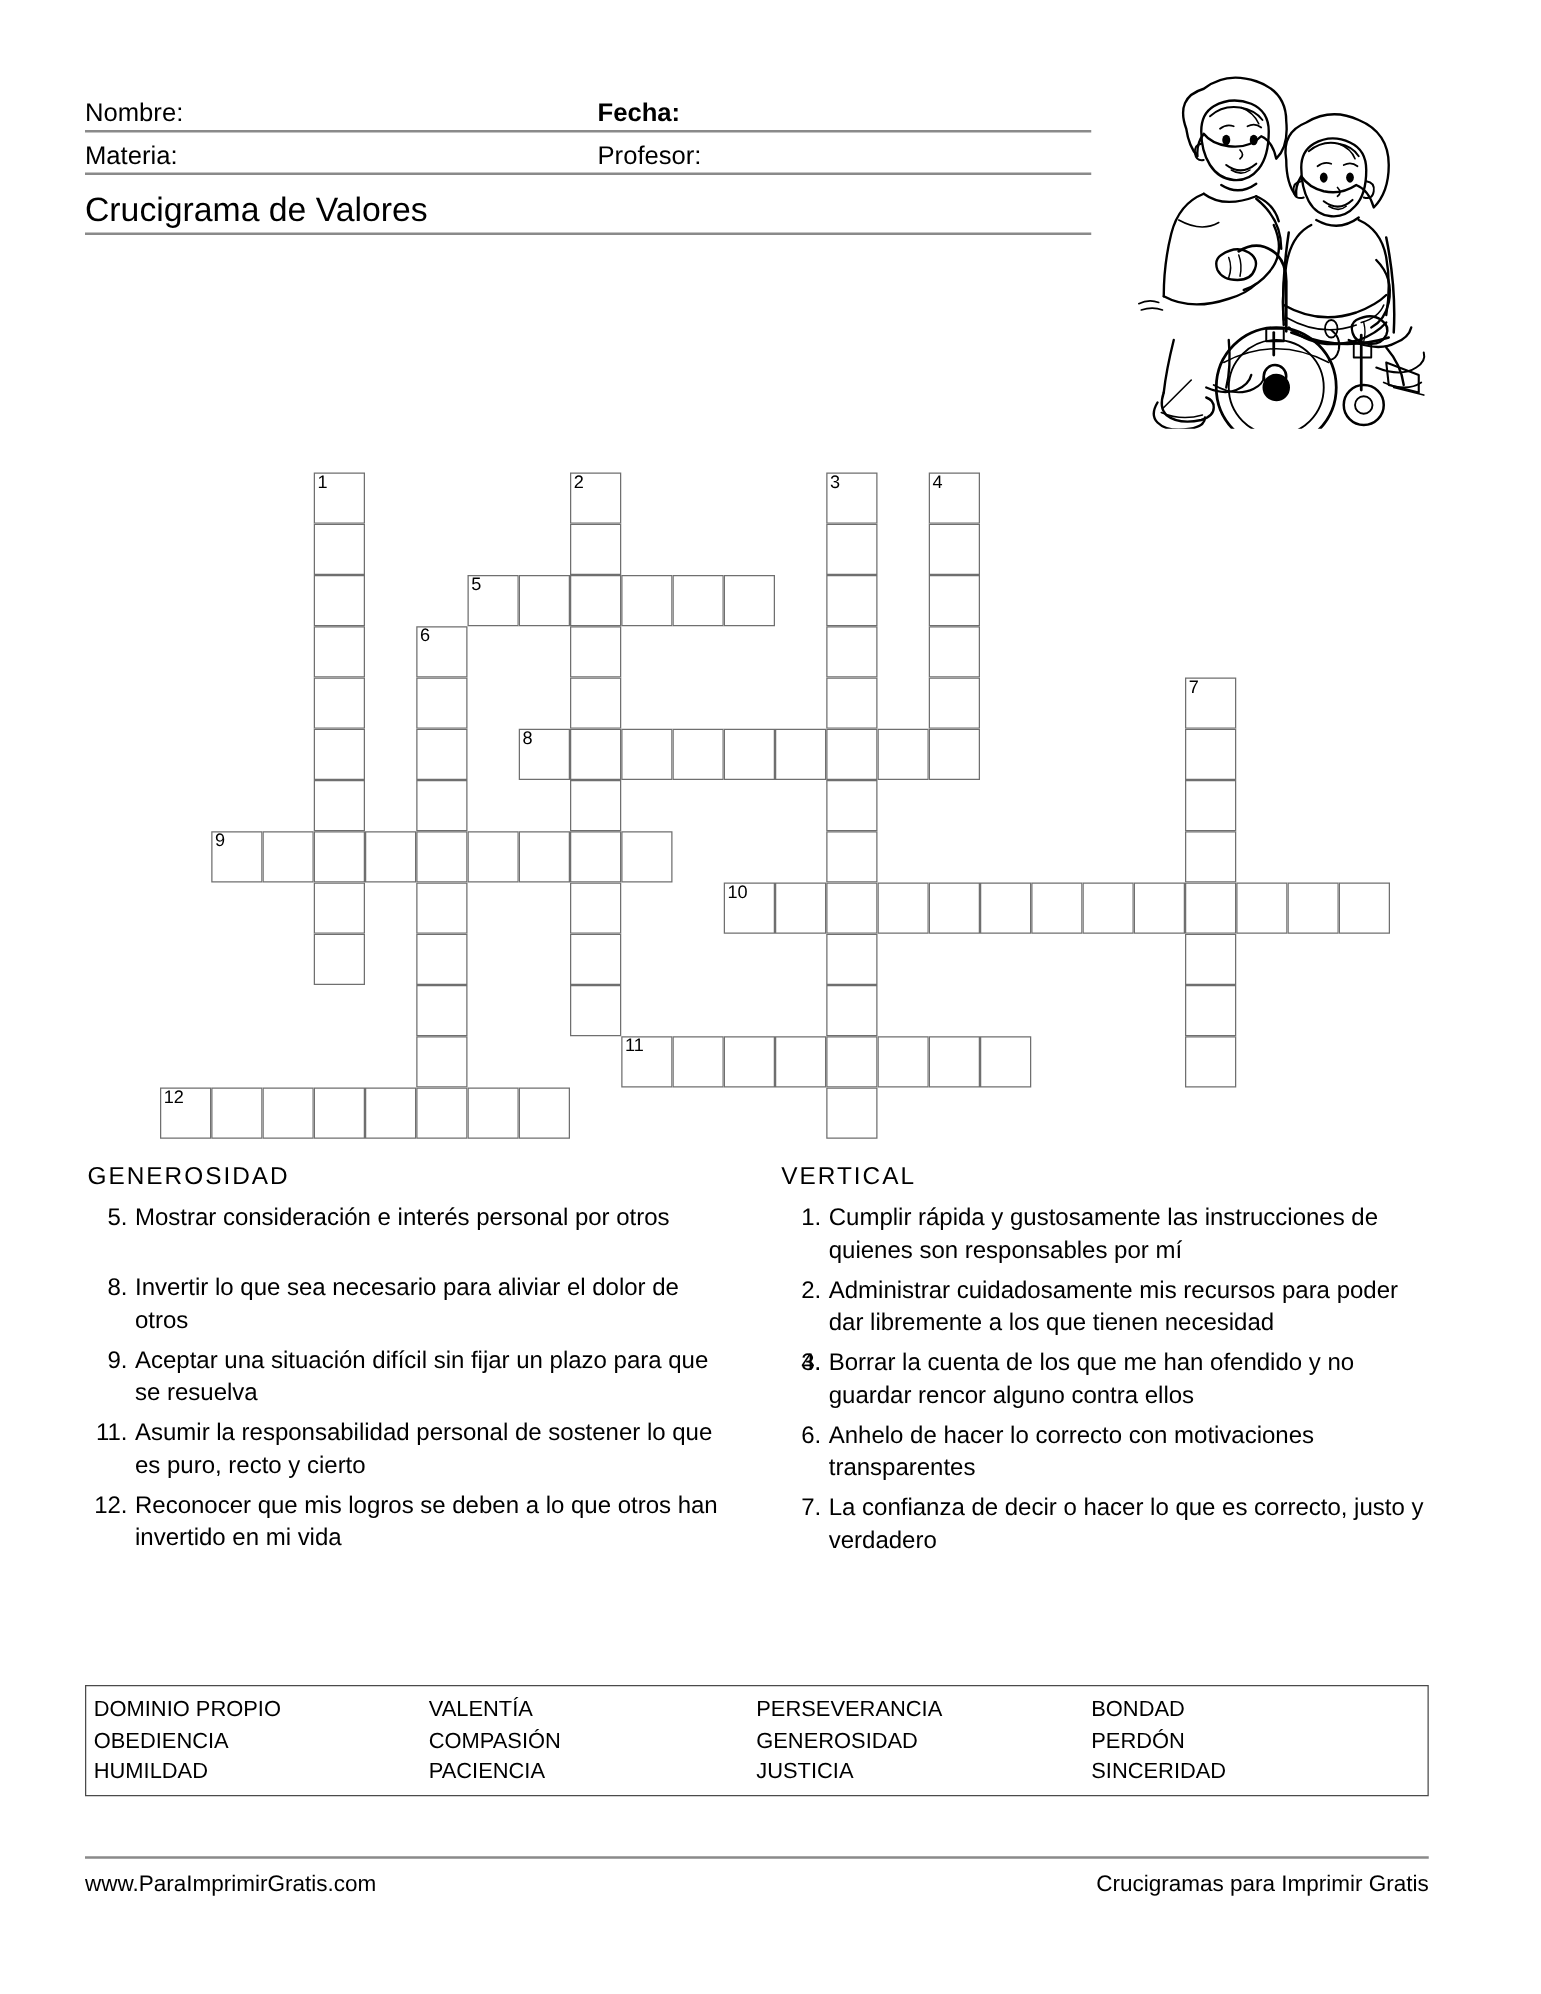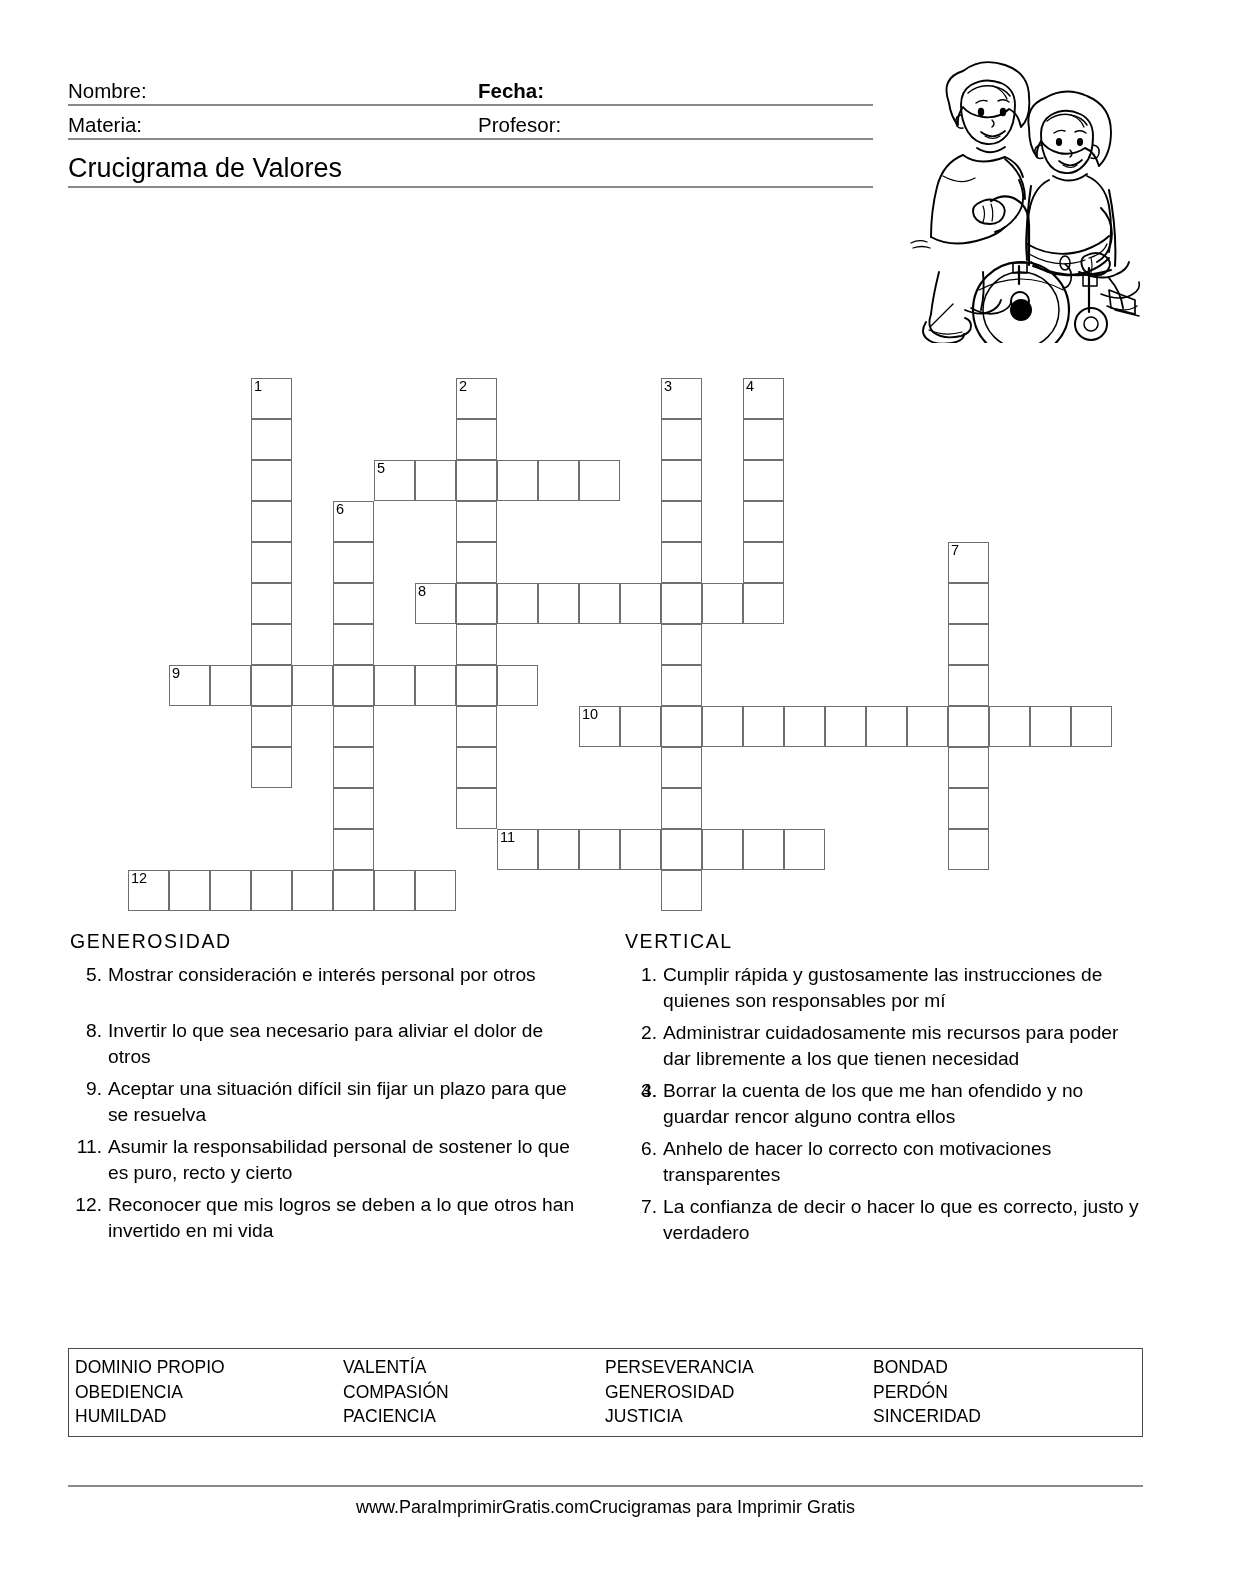--- a/index.html
+++ b/index.html
@@ -144,21 +144,21 @@
 
   
   .footer {
     position: absolute;
     left: 68px;
     top: 1485px;
     width: 1075px;
     border-top: 2.5px solid #8a8a8a;
     padding-top: 9px;
     display: flex;
-    justify-content: center;
+    justify-content: space-between;
     font-size: 18px;
     line-height: 22px;
   }
 </style>
 </head>
 <body>
 
 <div class="header">
   <div class="hdr-row">
     <span class="lbl lbl-nombre">Nombre:</span>

